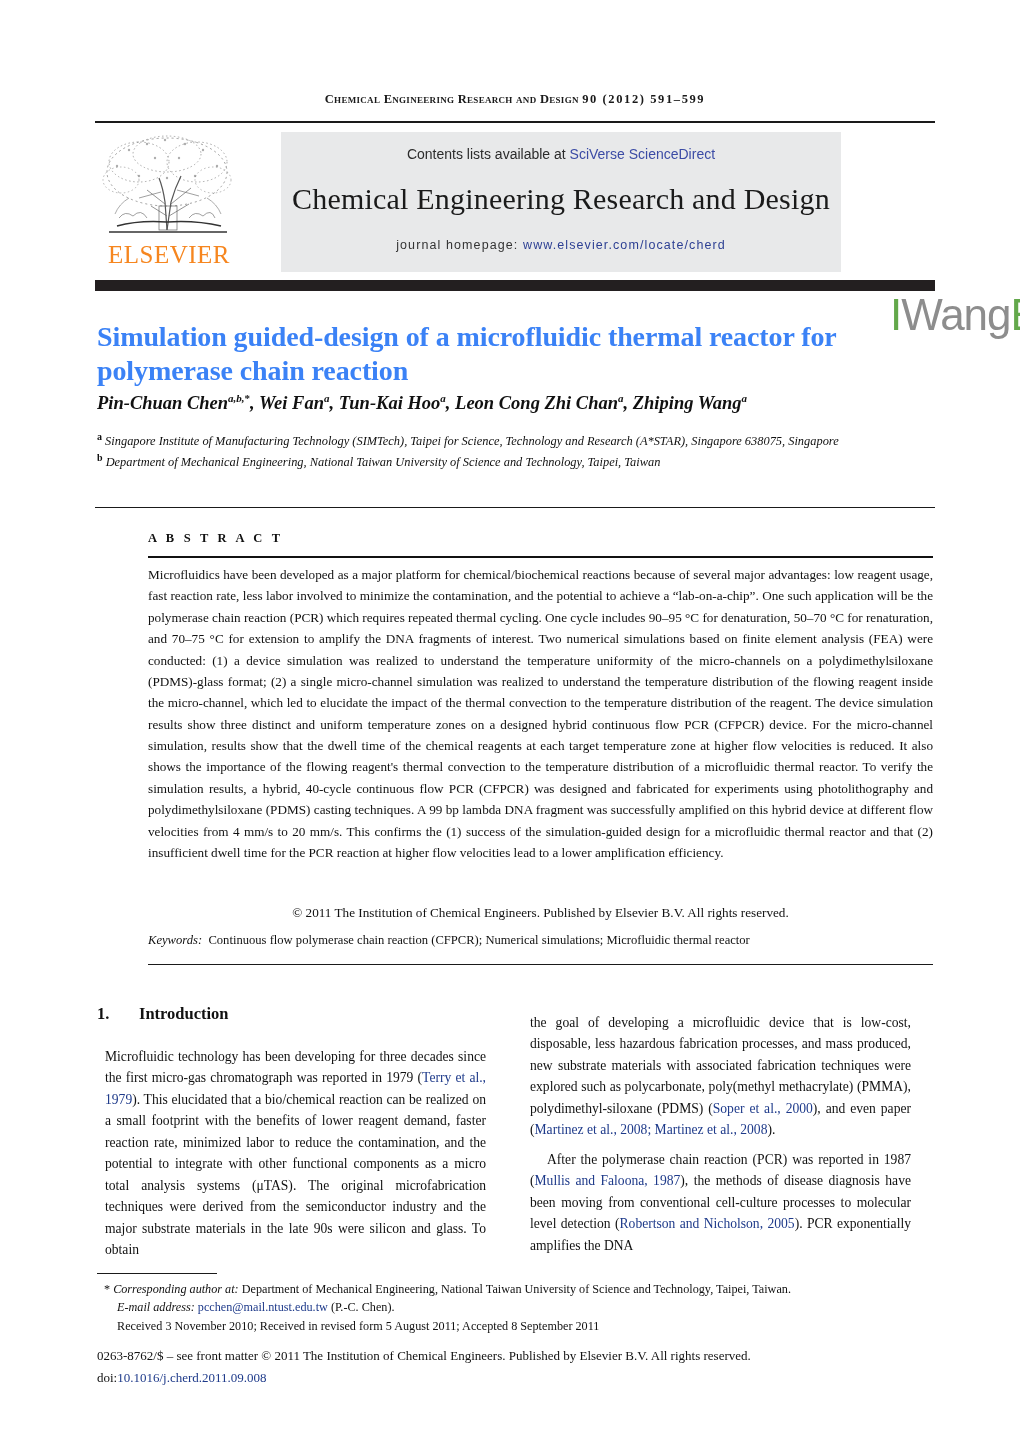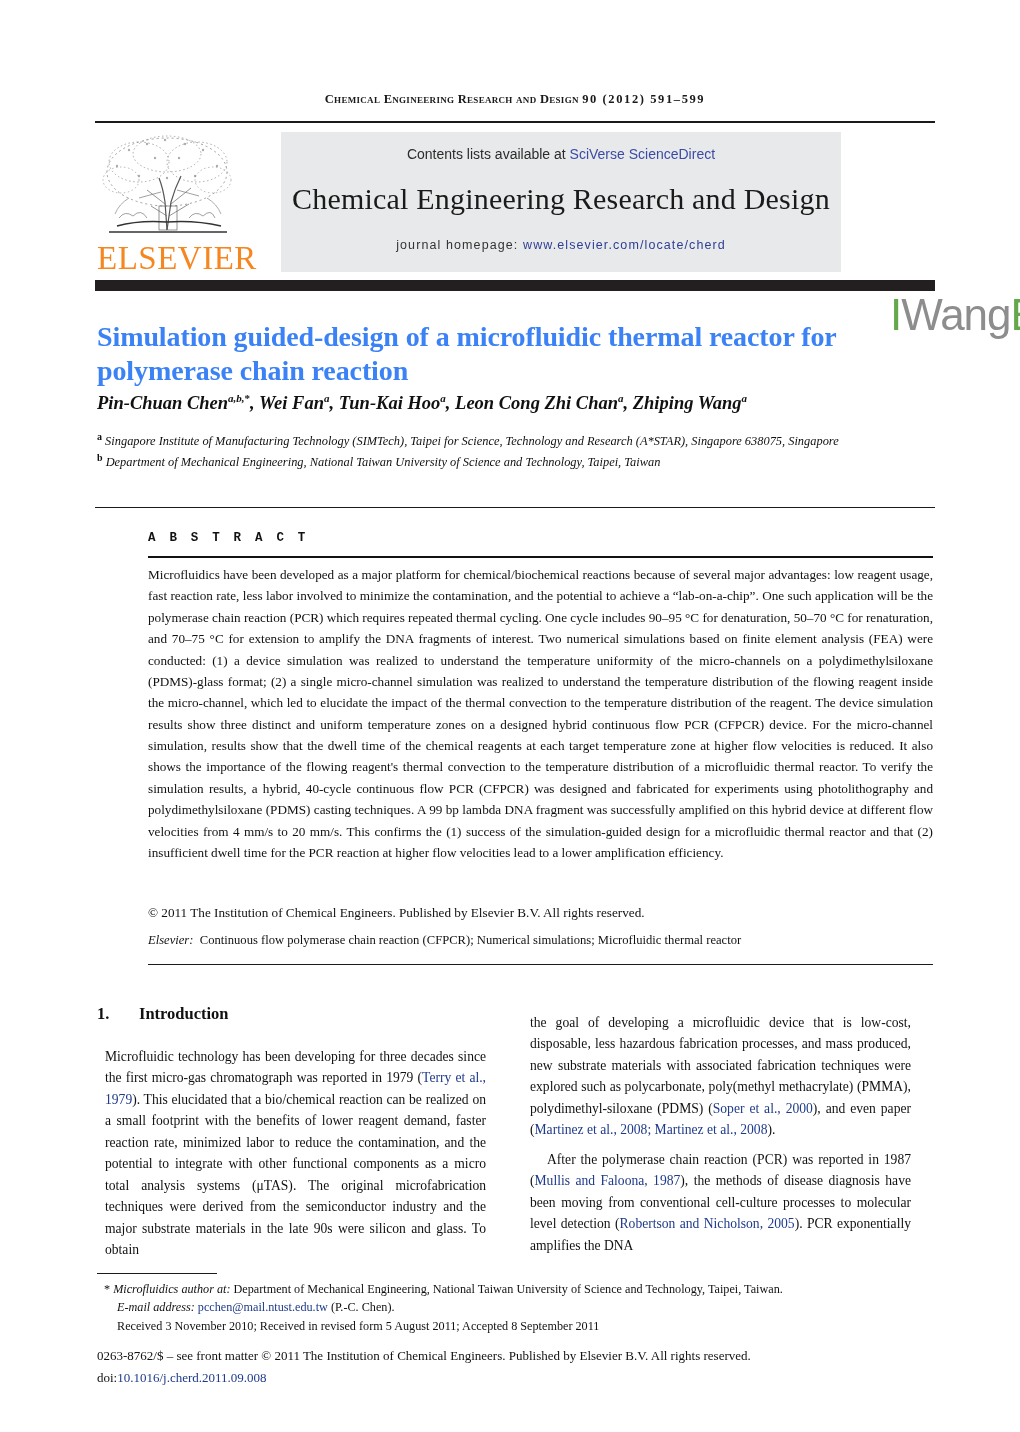--- a/index.html
+++ b/index.html
@@ -69,21 +69,21 @@
     height: 108px;
     overflow: hidden;
   }
   .elsevier-word {
     position: absolute;
     left: 2px; top: 112px;
     width: 144px;
     text-align: center;
     color: #F6861F;
     font-family: "Liberation Serif", serif;
-    font-size: 33px;
+    font-size: 25px;
     letter-spacing: 0.5px;
     line-height: 1;
   }
   .journal-panel {
     position: absolute;
     left: 186px; top: 2px;
     width: 560px;
     height: 140px;
     background: #e8e9ea;
   }
@@ -186,21 +186,21 @@
     left: 95px; top: 489px;
     width: 840px;
     height: 1.2px;
     background: #1a1a1a;
   }
 
   
   .abs-label {
     position: absolute;
     left: 148px; top: 513px;
-    font-family: Liberation Mono, monospace;
+    font-family: Liberation Serif, serif;
     font-size: 12.5px;
     font-weight: bold;
     letter-spacing: 3.2px;
     color: #111;
   }
   .rule-abs-under {
     position: absolute;
     left: 148px; top: 538px;
     width: 785px;
     height: 2px;
@@ -213,21 +213,21 @@
     font-family: "Liberation Serif", serif;
     font-size: 13.2px;
     line-height: 1.62;
     text-align: justify;
     color: #111;
   }
   .copyright {
     position: absolute;
     left: 148px; top: 887px;
     width: 785px;
-    text-align: left;
+    text-align: center;
     font-family: "Liberation Serif", serif;
     font-size: 13.2px;
     color: #111;
   }
   .keywords {
     position: absolute;
     left: 148px; top: 915px;
     width: 785px;
     font-family: "Liberation Serif", serif;
     font-size: 12.6px;
@@ -385,41 +385,41 @@
     <div><span class="lbl">b</span> <span>Department of Mechanical Engineering, National Taiwan University of Science and Technology, Taipei, Taiwan</span></div>
   </div>
 
   <div class="rule-abs-top"></div>
 
   <div class="abs-label">A B S T R A C T</div>
   <div class="rule-abs-under"></div>
   <div class="abstract">Microfluidics have been developed as a major platform for chemical/biochemical reactions because of several major advantages: low reagent usage, fast reaction rate, less labor involved to minimize the contamination, and the potential to achieve a “lab-on-a-chip”. One such application will be the polymerase chain reaction (PCR) which requires repeated thermal cycling. One cycle includes 90–95 °C for denaturation, 50–70 °C for renaturation, and 70–75 °C for extension to amplify the DNA fragments of interest. Two numerical simulations based on finite element analysis (FEA) were conducted: (1) a device simulation was realized to understand the temperature uniformity of the micro-channels on a polydimethylsiloxane (PDMS)-glass format; (2) a single micro-channel simulation was realized to understand the temperature distribution of the flowing reagent inside the micro-channel, which led to elucidate the impact of the thermal convection to the temperature distribution of the reagent. The device simulation results show three distinct and uniform temperature zones on a designed hybrid continuous flow PCR (CFPCR) device. For the micro-channel simulation, results show that the dwell time of the chemical reagents at each target temperature zone at higher flow velocities is reduced. It also shows the importance of the flowing reagent's thermal convection to the temperature distribution of a microfluidic thermal reactor. To verify the simulation results, a hybrid, 40-cycle continuous flow PCR (CFPCR) was designed and fabricated for experiments using photolithography and polydimethylsiloxane (PDMS) casting techniques. A 99 bp lambda DNA fragment was successfully amplified on this hybrid device at different flow velocities from 4 mm/s to 20 mm/s. This confirms the (1) success of the simulation-guided design for a microfluidic thermal reactor and that (2) insufficient dwell time for the PCR reaction at higher flow velocities lead to a lower amplification efficiency.</div>
   <div class="copyright">© 2011 The Institution of Chemical Engineers. Published by Elsevier B.V. All rights reserved.</div>
   <div class="keywords">
-    <span class="kw-lbl">Elsevier:</span>&nbsp; <span>Continuous flow polymerase chain reaction (CFPCR); Numerical simulations; Microfluidic thermal reactor</span>
+    <span class="kw-lbl">Keywords:</span>&nbsp; <span>Continuous flow polymerase chain reaction (CFPCR); Numerical simulations; Microfluidic thermal reactor</span>
   </div>
   <div class="rule-abs-bottom"></div>
 
   <div class="col col-left">
     <div class="sec-head">
       <span class="num">1.</span><span>Introduction</span>
     </div>
     <p>Microfluidic technology has been developing for three decades since the first micro-gas chromatograph was reported in 1979 (<span class="ref">Terry et al., 1979</span>). This elucidated that a bio/chemical reaction can be realized on a small footprint with the benefits of lower reagent demand, faster reaction rate, minimized labor to reduce the contamination, and the potential to integrate with other functional components as a micro total analysis systems (μTAS). The original microfabrication techniques were derived from the semiconductor industry and the major substrate materials in the late 90s were silicon and glass. To obtain</p>
   </div>
 
   <div class="col col-right">
     <p>the goal of developing a microfluidic device that is low-cost, disposable, less hazardous fabrication processes, and mass produced, new substrate materials with associated fabrication techniques were explored such as polycarbonate, poly(methyl methacrylate) (PMMA), polydimethyl-siloxane (PDMS) (<span class="ref">Soper et al., 2000</span>), and even paper (<span class="ref">Martinez et al., 2008; Martinez et al., 2008</span>).</p>
     <p class="ind">After the polymerase chain reaction (PCR) was reported in 1987 (<span class="ref">Mullis and Faloona, 1987</span>), the methods of disease diagnosis have been moving from conventional cell-culture processes to molecular level detection (<span class="ref">Robertson and Nicholson, 2005</span>). PCR exponentially amplifies the DNA</p>
   </div>
 
   <div class="foot-rule"></div>
   <div class="footnote">
     <div class="hang">
       <span>*</span>
-      <span class="corr">Microfluidics author at:</span><span> Department of Mechanical Engineering, National Taiwan University of Science and Technology, Taipei, Taiwan.</span>
+      <span class="corr">Corresponding author at:</span><span> Department of Mechanical Engineering, National Taiwan University of Science and Technology, Taipei, Taiwan.</span>
     </div>
     <div class="hang" style="text-indent:0">
       <span class="corr">E-mail address:</span>
       <span class="mail">pcchen@mail.ntust.edu.tw</span><span> (P.-C. Chen).</span>
     </div>
     <div class="hang" style="text-indent:0">Received 3 November 2010; Received in revised form 5 August 2011; Accepted 8 September 2011</div>
   </div>
   <div class="footline l1">0263-8762/$ – see front matter © 2011 The Institution of Chemical Engineers. Published by Elsevier B.V. All rights reserved.</div>
   <div class="footline l2">
     <span>doi:</span><span class="doi">10.1016/j.cherd.2011.09.008</span>

